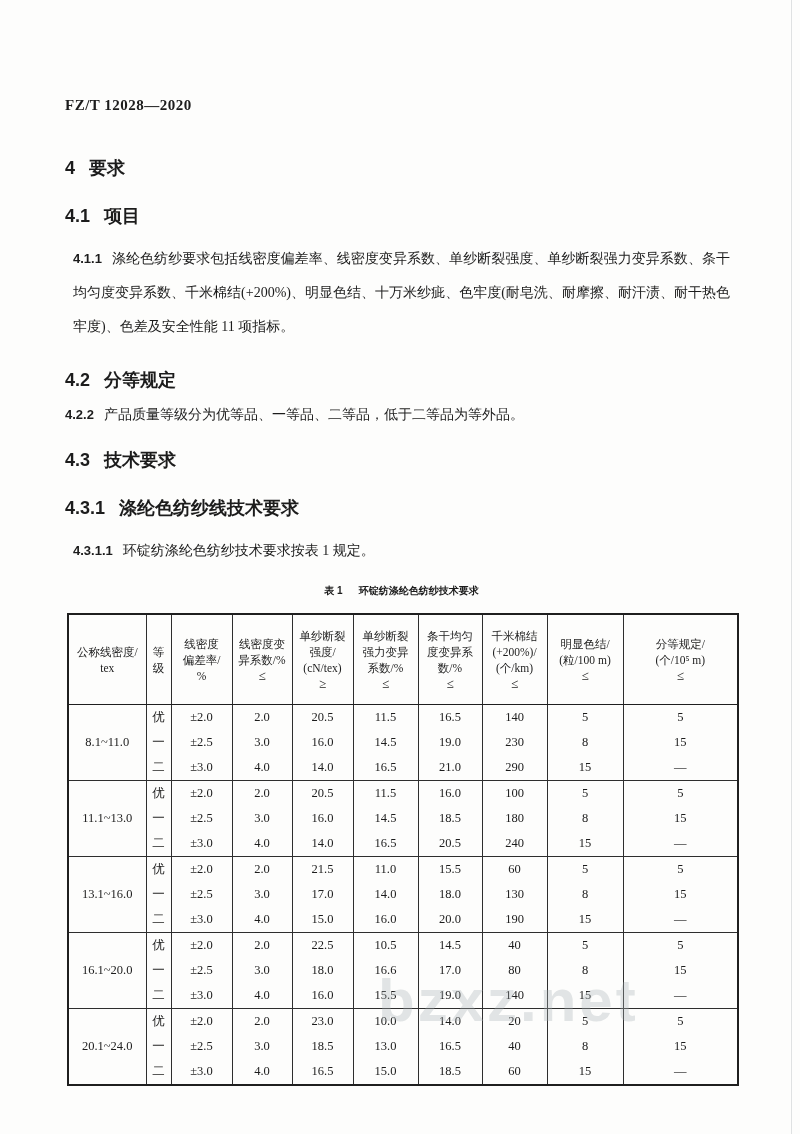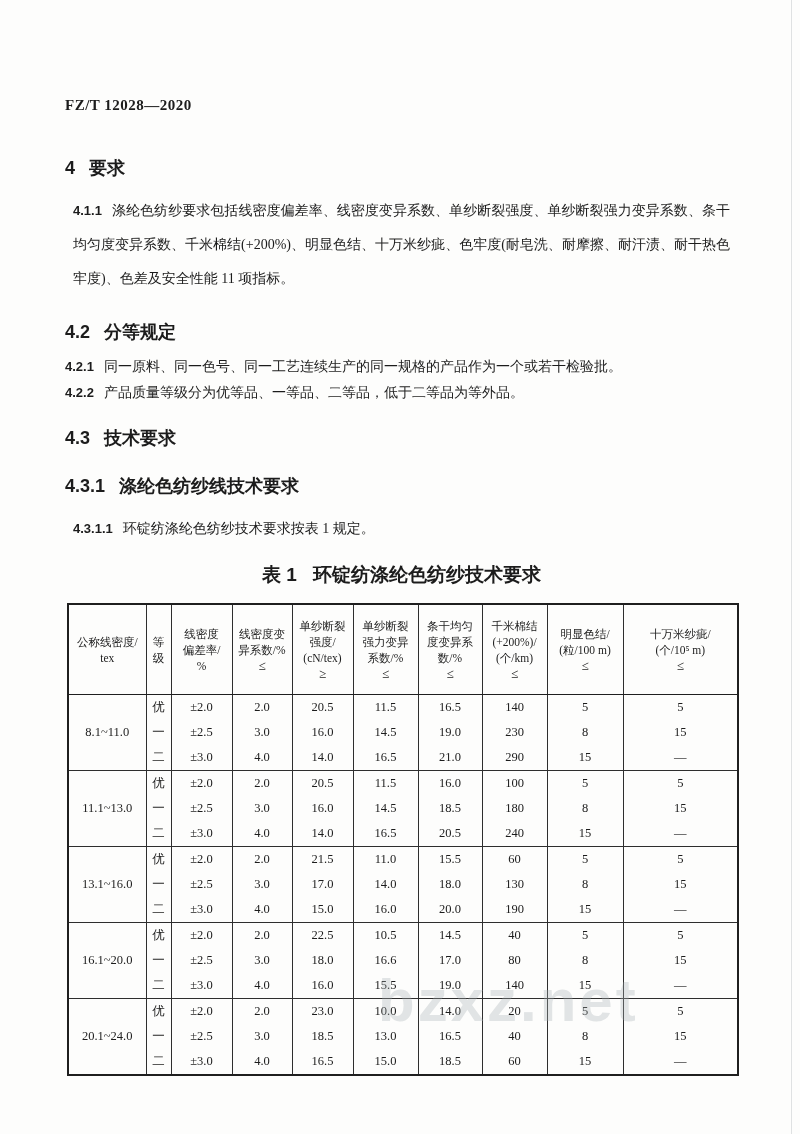--- a/index.html
+++ b/index.html
@@ -22,21 +22,21 @@
     font-weight:bold;font-size:18px;margin:0;
   }
   .h-l1{margin-top:42px;}
   .h-l2{margin-top:24px;}
   .h-l3{margin-top:20px;}
   .para{font-size:14px;line-height:34px;text-align:justify;margin:8px;margin-top:14px;}
   .para-tight{font-size:14px;line-height:26px;text-align:justify;margin:0;}
   .group-412{margin-top:10px;}
   .tbl-title{
     text-align:center;font-family:"Liberation Sans","DejaVu Sans",sans-serif;
-    font-weight:bold;font-size:19px;margin-top:16px;
+    font-weight:bold;font-size:10px;margin-top:16px;
   }
   .tbl-title .cap-label{margin-right:16px;}
   .spec-table{
     border-collapse:collapse;table-layout:fixed;width:672px;margin-left:2px;margin-top:15px;
     border:2px solid #1f1f1f;
   }
   .spec-table th,.spec-table td{
     border-left:1px solid #2e2e2e;border-right:1px solid #2e2e2e;
     text-align:center;vertical-align:middle;overflow:hidden;
   }
@@ -58,28 +58,28 @@
 <body>
 
 <div class="scan-edge"></div>
 
 <div class="content">
 
   <div class="doc-code">FZ/T 12028—2020</div>
 
   <p class="sec-h h-l1"><span class="h-num">4</span><span>要求</span></p>
 
+  <p class="sec-h h-l2"><span class="h-num">4.1</span><span>项目</span></p>
 
   <p class="para"><span class="p-num">4.1.1</span><span>涤纶色纺纱要求包括线密度偏差率、线密度变异系数、单纱断裂强度、单纱断裂强力变异系数、条干均匀度变异系数、千米棉结(+200%)、明显色结、十万米纱疵、色牢度(耐皂洗、耐摩擦、耐汗渍、耐干热色牢度)、色差及安全性能 11 项指标。</span></p>
 
 
   <p class="sec-h h-l2"><span class="h-num">4.2</span><span>分等规定</span></p>
 
   <div class="group-412">
-    <p class="para-tight"><span class="p-num">4.2.1</span><span>同一原料、同一色号、同一工艺连续生产的同一规格的产品作为一个或若干检验批。</span></p>
     <p class="para-tight"><span class="p-num">4.2.2</span><span>产品质量等级分为优等品、一等品、二等品，低于二等品为等外品。</span></p>
   </div>
 
   <p class="sec-h h-l3"><span class="h-num">4.3</span><span>技术要求</span></p>
 
   <p class="sec-h h-l2"><span class="h-num">4.3.1</span><span>涤纶色纺纱线技术要求</span></p>
 
   <p class="para"><span class="p-num">4.3.1.1</span><span>环锭纺涤纶色纺纱技术要求按表 1 规定。</span></p>
 
   <div class="tbl-title"><span class="cap-label">表 1</span><span>环锭纺涤纶色纺纱技术要求</span></div>
@@ -140,21 +140,21 @@
             <div>(+200%)/</div>
             <div>(个/km)</div>
             <div class="cmp">≤</div>
           </th>
           <th>
             <div>明显色结/</div>
             <div>(粒/100 m)</div>
             <div class="cmp">≤</div>
           </th>
           <th>
-            <div>十万米纱疵/</div>
+            <div>分等规定/</div>
             <div>(个/10⁵ m)</div>
             <div class="cmp">≤</div>
           </th>
         </tr>
       </thead>
     <tbody id="t1-body">
         <tr class="group-start">
           <td rowspan="3">8.1~11.0</td>
           <td>优</td>
           <td>±2.0</td>

